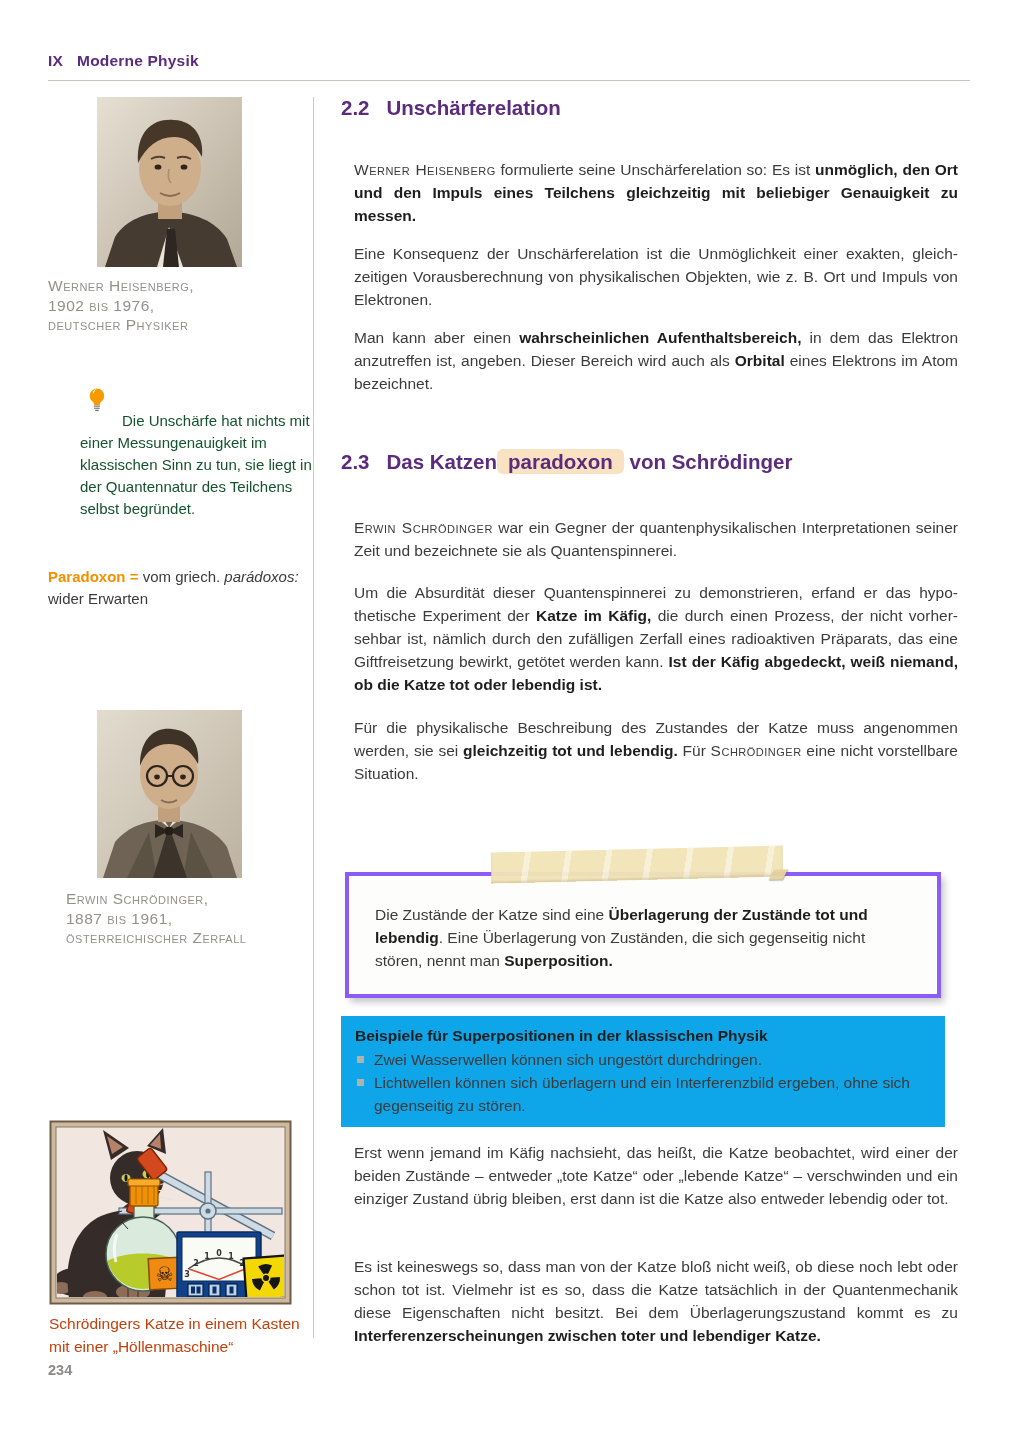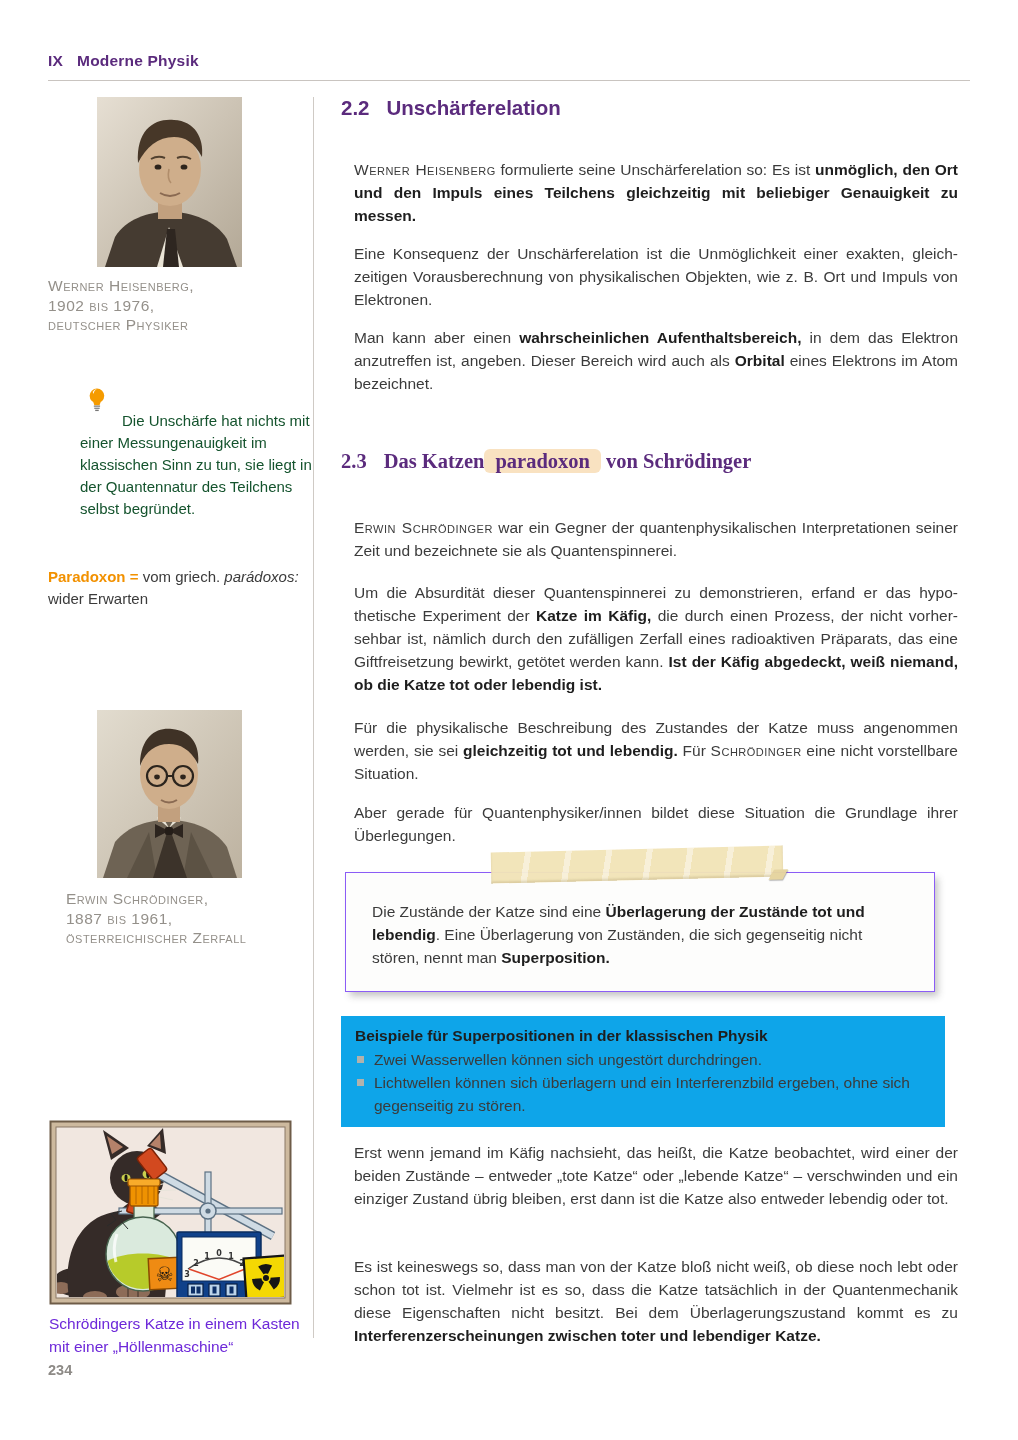--- a/index.html
+++ b/index.html
@@ -26,31 +26,31 @@
     text-align:justify;color:#3b3b3b;}
   .abs{position:absolute;}
   
   .portrait{position:absolute;width:145px;}
   .caption{position:absolute;left:0;width:256px;font-variant:small-caps;letter-spacing:.5px;
     font-size:15.5px;line-height:19.5px;color:#94908a;}
   .side-note{position:absolute;left:0;top:410px;width:250px;font-size:15px;line-height:22px;color:#14532d;margin-left:32px;}
   .bulb{float:left;width:36px;height:24px;margin:-22px 6px 0 0;}
   .gloss{position:absolute;left:0;top:566px;width:254px;font-size:15px;line-height:22px;color:#3b3b3b;}
   .illus{position:absolute;left:1px;top:1120px;width:243px;height:185px;}
-  .illus-caption{position:absolute;left:1px;top:1312px;width:252px;font-size:15.5px;line-height:23px;color:#6d28d9;}
+  .illus-caption{position:absolute;left:1px;top:1312px;width:252px;font-size:15.5px;line-height:23px;color:#c2410c;}
   .page-number{position:absolute;left:0;top:1362px;font-size:14.5px;font-weight:700;color:#8d8a86;}
   
   .tape{position:absolute;left:150px;top:849px;width:292px;height:31px;z-index:3;
     background:#f2e4b8;opacity:.96;transform:rotate(-1.4deg);
     background-image:repeating-linear-gradient(100deg,rgba(255,255,255,0) 0 34px,rgba(255,255,255,.45) 34px 40px);
     box-shadow:inset 0 -2px 2px rgba(150,130,80,.25);}
   .tape::after{content:"";position:absolute;right:-2px;bottom:-3px;width:14px;height:10px;
     background:#e6d49e;transform:skewX(-30deg);box-shadow:1px 1px 1px rgba(90,90,90,.5);}
   .note-card{position:absolute;left:4px;top:872px;width:536px;z-index:2;
-    background:#fdfdfc;border:1px solid #8b5cf6;
+    background:#fdfdfc;border:4px solid #8b5cf6;
     box-shadow:4px 5px 7px -1px rgba(60,60,60,.30);
     padding:27px 26px 22px 26px;font-size:15.5px;line-height:23px;color:#3b3b3b;}
   .examples-box{position:absolute;left:0;top:1016px;width:576px;background:#0ea5e9;
     padding:8px 14px 10px 14px;font-size:15.5px;line-height:23px;}
   .examples-box .box-title{font-weight:700;color:#1e1e1e;}
   .examples-box ul{list-style:none;margin:1px 0 0 0;padding:0;}
   .examples-box li{position:relative;padding-left:19px;}
   .examples-box li::before{content:"";position:absolute;left:2px;top:8px;width:7px;height:7px;background:#b2b2ac;}
 </style>
 </head>
@@ -247,28 +247,27 @@
   <div class="main">
 
     <h2 class="abs" style="top:96px;">
       <span>2.2</span>
       <span>Unschärferelation</span>
     </h2>
     <p style="top:145px;"><span class="sc">Werner Heisenberg</span><span> formulierte seine Unschärferelation so: Es ist </span><span class="b">unmöglich, den Ort und den Impuls eines Teilchens gleichzeitig mit beliebiger Genauigkeit zu messen.</span></p>
     <p style="top:229px;"><span>Eine Konsequenz der Unschärferelation ist die Unmöglichkeit einer exakten, gleich­zeitigen Vorausberechnung von physikalischen Objekten, wie z.&nbsp;B. Ort und Impuls von Elektronen.</span></p>
     <p style="top:313px;"><span>Man kann aber einen </span><span class="b">wahrscheinlichen Aufenthaltsbereich,</span><span> in dem das Elektron anzutreffen ist, angeben. Dieser Bereich wird auch als </span><span class="b">Orbital</span><span> eines Elektrons im Atom bezeichnet.</span></p>
 
-    <h2 class="abs" style="top:450px;font-family:Liberation Serif, serif;">
+    <h2 class="abs" style="top:450px;">
       <span>2.3</span>
       <span><span>Das Katzen</span><span class="hl">paradoxon</span><span> von Schrödinger</span></span>
     </h2>
     <p style="top:503px;"><span class="sc">Erwin Schrödinger</span><span> war ein Gegner der quantenphysikalischen Interpretationen seiner Zeit und bezeichnete sie als Quantenspinnerei.</span></p>
     <p style="top:568px;"><span>Um die Absurdität dieser Quantenspinnerei zu demonstrieren, erfand er das hypo­thetische Experiment der </span><span class="b">Katze im Käfig,</span><span> die durch einen Prozess, der nicht vorher­sehbar ist, nämlich durch den zufälligen Zerfall eines radioaktiven Präparats, das eine Giftfreisetzung bewirkt, getötet werden kann. </span><span class="b">Ist der Käfig abgedeckt, weiß niemand, ob die Katze tot oder lebendig ist.</span></p>
     <p style="top:703px;"><span>Für die physikalische Beschreibung des Zustandes der Katze muss angenommen werden, sie sei </span><span class="b">gleichzeitig tot und lebendig.</span><span> Für </span><span class="sc">Schrödinger</span><span> eine nicht vorstell­bare Situation.</span></p>
-    <p style="top:788px;"><span>Aber gerade für Quantenphysiker/innen bildet diese Situation die Grundlage ihrer Überlegungen.</span></p>
 
     <div class="tape"></div>
     <div class="note-card">
       <span><span>Die Zustände der Katze sind eine </span><span class="b">Überlagerung der Zustände tot und lebendig</span><span>. Eine Überlagerung von Zuständen, die sich gegenseitig nicht stören, nennt man </span><span class="b">Superposition.</span></span>
     </div>
 
     <div class="examples-box">
       <div class="box-title">Beispiele für Superpositionen in der klassischen Physik</div>
       <ul>
         <li>Zwei Wasserwellen können sich ungestört durchdringen.</li>

